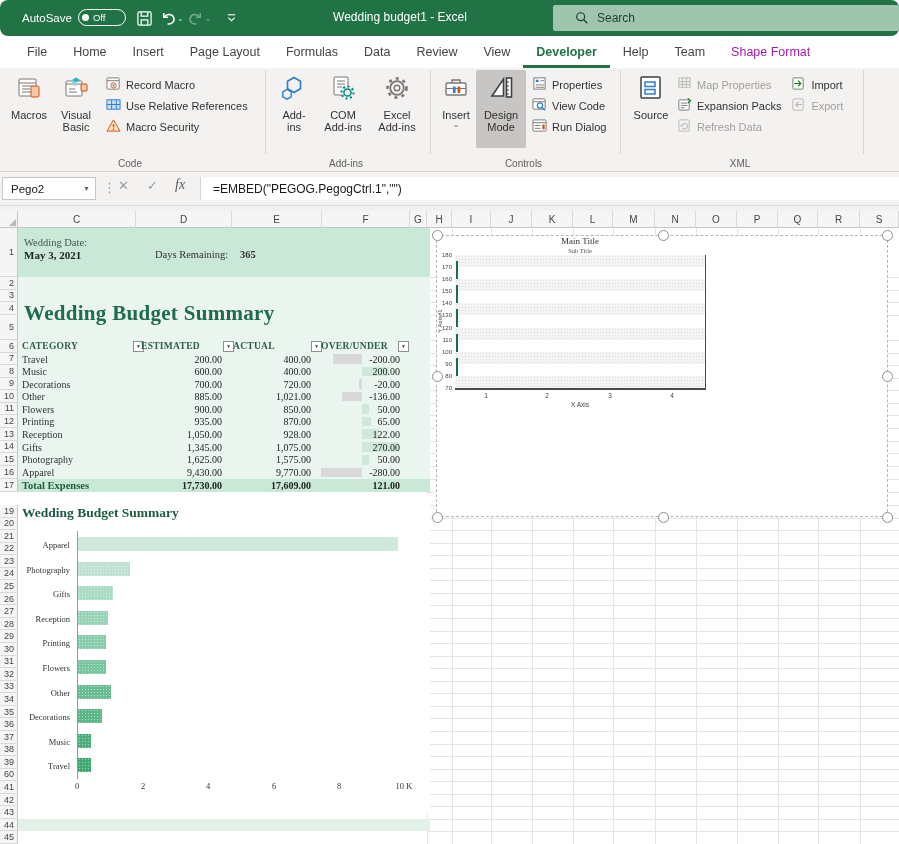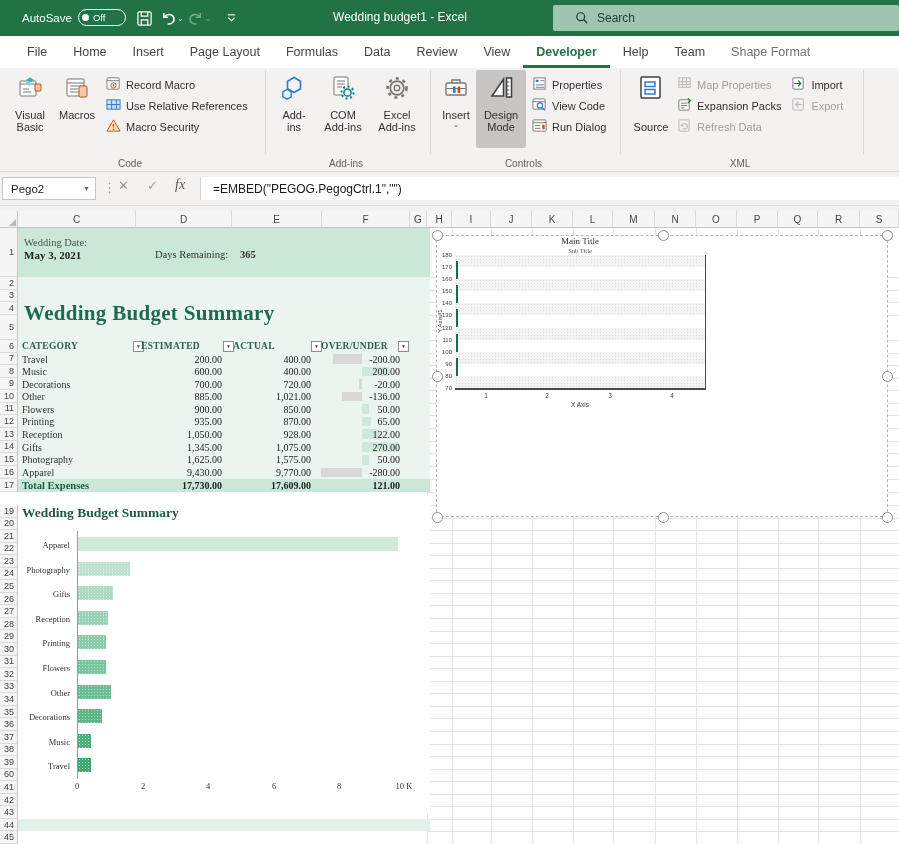--- a/index.html
+++ b/index.html
@@ -1,32 +1,32 @@
 <!DOCTYPE html>
 <html><head>
 <meta charset="utf-8">
 <style>
   html,body{margin:0;padding:0;background:#fff;}
   #app{position:relative;width:899px;height:844px;overflow:hidden;font-family:"Liberation Sans",sans-serif;background:#fff;}
   
-  #titlebar{position:absolute;left:0;top:0;width:899px;height:36px;background:#217346;color:#fff;}
+  #titlebar{position:absolute;left:0;top:0;width:899px;height:36px;background:#217346;color:#fff;border-radius:8px;}
   #autosave{position:absolute;left:22px;top:9px;display:flex;align-items:center;gap:6px;font-size:11.5px;color:#fff;}
   .pill{width:40px;height:15px;border:1.4px solid #fff;border-radius:9px;display:flex;align-items:center;gap:4px;padding:0 3px;}
   .pill .dot{width:7px;height:7px;border-radius:50%;background:#fff;}
   .pill .st{font-size:9.5px;color:#fff;}
   .qat{position:absolute;top:7px;display:flex;align-items:center;}
   .qbtn{width:24px;height:22px;display:flex;align-items:center;justify-content:center;}
   .chev{font-size:8px;color:#cfe5d8;margin-left:-3px;}
   #doctitle{position:absolute;left:250px;top:10px;width:300px;text-align:center;font-size:12px;color:#fff;white-space:nowrap;}
   #searchbox{position:absolute;left:553px;top:5px;width:346px;height:26px;background:#9fc5ae;border-radius:2px;display:flex;align-items:center;gap:8px;padding-left:22px;box-sizing:border-box;font-size:12px;color:#1e3f2e;}
   
   #tabsbar{position:absolute;left:0;top:36px;width:899px;height:32px;background:#fff;display:flex;align-items:stretch;padding-left:14px;box-sizing:border-box;}
   .tab{display:flex;align-items:center;padding:0 13px;font-size:12.5px;color:#444;white-space:nowrap;}
   .tab.active{color:#217346;font-weight:bold;box-shadow:inset 0 -3px 0 #217346;}
-  .tab.accent{color:#737373;}
+  .tab.accent{color:#a21caf;}
   
   #ribbon{position:absolute;left:0;top:68px;width:899px;height:104px;background:#f3f2f1;border-bottom:1px solid #d6d4d2;box-sizing:border-box;}
   .rgroup{position:absolute;top:2px;height:84px;border-right:1px solid #d8d6d4;display:flex;align-items:flex-start;box-sizing:border-box;}
   .glabel{position:absolute;top:88px;font-size:10px;color:#605e5c;text-align:center;}
   .bigbtn{display:flex;flex-direction:column;align-items:center;padding-top:5px;height:78px;box-sizing:border-box;}
   .bigbtn .lbl{font-size:11px;line-height:12px;text-align:center;color:#323130;margin-top:4px;}
   .bigbtn.selected{background:#c8c6c4;border-radius:2px;}
   .smallcol{display:flex;flex-direction:column;margin-top:4px;}
   .smallbtn{display:flex;align-items:center;gap:5px;height:21px;font-size:11px;color:#323130;white-space:nowrap;}
   .smallbtn.dim{color:#a19f9d;}
@@ -108,42 +108,42 @@
       <div class="tab">View</div>
       <div class="tab active">Developer</div>
       <div class="tab">Help</div>
       <div class="tab">Team</div>
       <div class="tab accent">Shape Format</div>
     </div>
 
 <div id="ribbon">
 
   <div class="rgroup" style="left:0;width:266px;padding-left:6px;">
+    <div class="bigbtn" style="width:46px;">
+      <span>
+        <svg width="26" height="26" viewBox="0 0 26 26">
+              <rect x="3" y="4" width="17" height="17" rx="1" fill="#fff" stroke="#797775"></rect>
+              <path d="M3 8h17M6 11h11M6 14h8M6 17h10" stroke="#797775" fill="none"></path>
+              <rect x="15" y="11" width="8" height="11" rx="1.5" fill="#f4c7a6" stroke="#ca5010"></rect>
+            </svg>
+      </span>
+      <span class="lbl" style="width:44px;">Macros</span>
+    </div>
     <div class="bigbtn" style="width:48px;">
       <span>
         <svg width="26" height="26" viewBox="0 0 26 26">
               <rect x="3" y="6" width="16" height="15" rx="1" fill="#fff" stroke="#797775"></rect>
               <path d="M6 17h8M6 14h6M3 9h16" stroke="#797775" fill="none"></path>
               <path d="M9 5l4-2.5L17 5l-4 2.5z" fill="#31b0c5"></path>
               <path d="M9 5v4l4 2.5V7.5z" fill="#8fd3dd"></path>
               <rect x="18" y="9" width="6" height="7" rx="1" fill="#f4c7a6" stroke="#ca5010"></rect>
             </svg>
       </span>
       <span class="lbl" style="width:40px;">Visual Basic</span>
     </div>
-    <div class="bigbtn" style="width:46px;">
-      <span>
-        <svg width="26" height="26" viewBox="0 0 26 26">
-              <rect x="3" y="4" width="17" height="17" rx="1" fill="#fff" stroke="#797775"></rect>
-              <path d="M3 8h17M6 11h11M6 14h8M6 17h10" stroke="#797775" fill="none"></path>
-              <rect x="15" y="11" width="8" height="11" rx="1.5" fill="#f4c7a6" stroke="#ca5010"></rect>
-            </svg>
-      </span>
-      <span class="lbl" style="width:44px;">Macros</span>
-    </div>
     <div class="smallcol" style="margin-left:6px;">
       <div class="smallbtn">
         <span><svg width="15" height="15" viewBox="0 0 16 16">
                 <rect x="1" y="2" width="13" height="12" rx="1" fill="#fff" stroke="#797775"></rect>
                 <path d="M1 5h13" stroke="#797775"></path>
                 <circle cx="8" cy="10" r="2.8" fill="none" stroke="#ca5010"></circle>
                 <circle cx="8" cy="10" r="1.1" fill="#797775"></circle>
               </svg></span>
         <span>Record Macro</span>
       </div>
@@ -248,21 +248,21 @@
                 <path d="M1 5h14M3 8h6M3 11h6" stroke="#797775"></path>
                 <rect x="11" y="7" width="2.5" height="5" fill="#ca5010"></rect>
               </svg></span>
         <span>Run Dialog</span>
       </div>
     </div>
     <div class="glabel" style="left:0;width:185px;">Controls</div>
   </div>
 
   <div class="rgroup" style="left:621px;width:243px;padding-left:8px;border-right:1px solid #d8d6d4;">
-    <div class="bigbtn" style="width:44px;gap:12px;">
+    <div class="bigbtn" style="width:44px;">
       <span>
         <svg width="26" height="26" viewBox="0 0 26 26">
               <rect x="3" y="2" width="19" height="21" rx="1" fill="#fff" stroke="#404040" stroke-width="1.5"></rect>
               <rect x="7" y="7" width="10" height="4.5" fill="none" stroke="#2b7cd3" stroke-width="1.5"></rect>
               <rect x="7" y="14.5" width="10" height="4.5" fill="none" stroke="#2b7cd3" stroke-width="1.5"></rect>
             </svg>
       </span>
       <span class="lbl" style="width:42px;">Source</span>
     </div>
     <div class="smallcol" style="margin-left:4px;">

